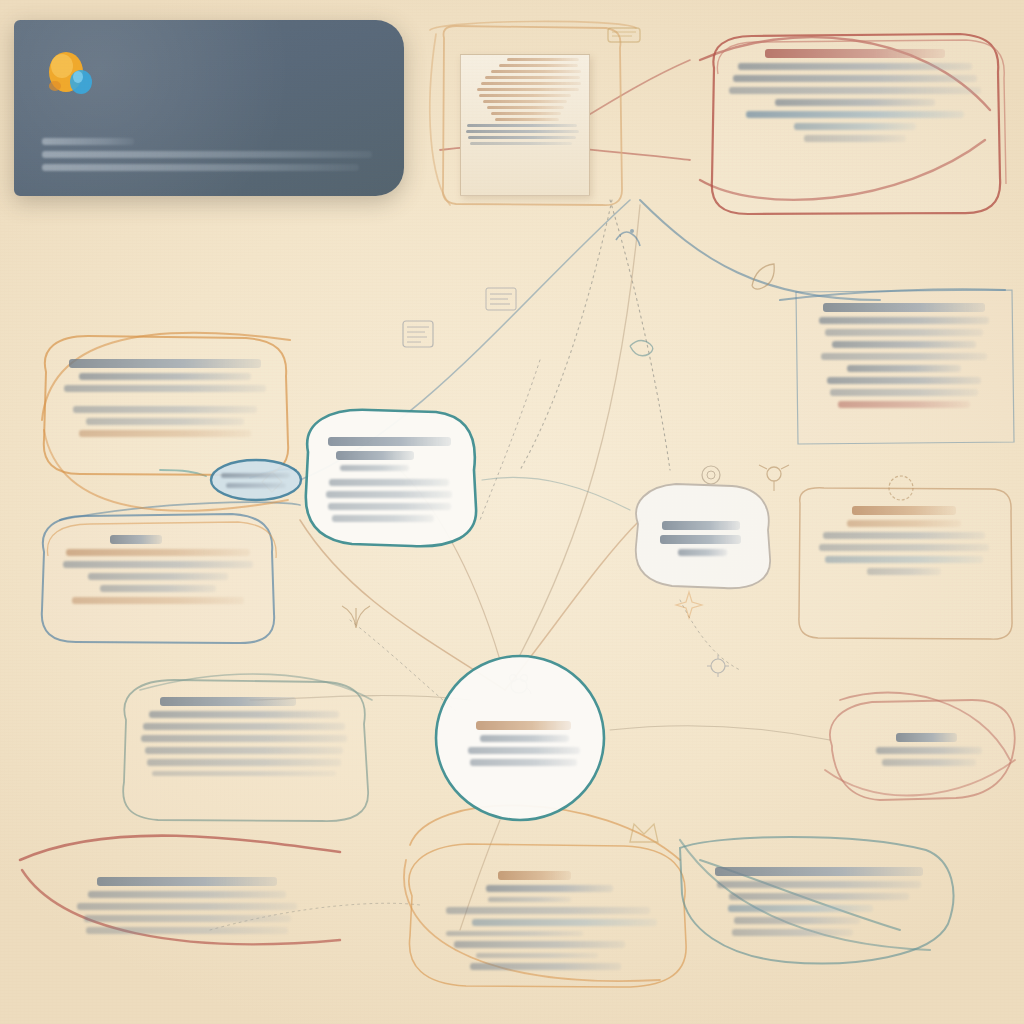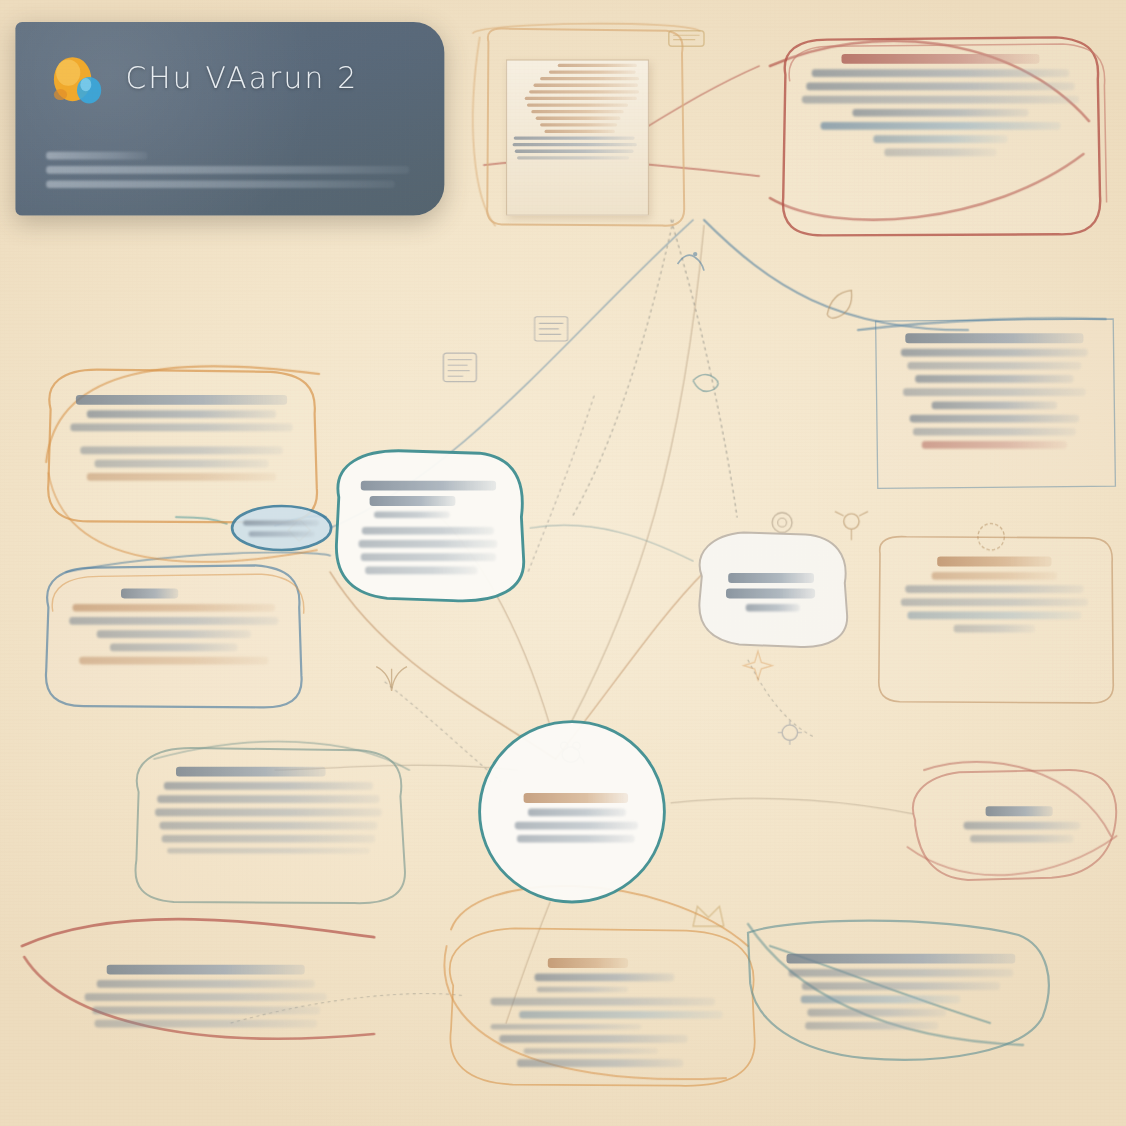--- a/index.html
+++ b/index.html
@@ -140,21 +140,20 @@
 
   <div id="header">
     <div class="hglow"></div>
     <svg id="logo" viewBox="0 0 56 56">
       <ellipse cx="24" cy="26" rx="17" ry="20" fill="#f0a92c"></ellipse>
       <ellipse cx="20" cy="20" rx="11" ry="12" fill="#f6c254" opacity=".85"></ellipse>
       <ellipse cx="39" cy="36" rx="11" ry="12" fill="#3aa8de" opacity=".9"></ellipse>
       <ellipse cx="36" cy="31" rx="5" ry="6" fill="#7fd0f0" opacity=".8"></ellipse>
       <ellipse cx="13" cy="40" rx="6" ry="5" fill="#e08e2a" opacity=".7"></ellipse>
     </svg>
-    <div id="apptitle">CHu VAarun 2</div>
     <div id="hsub">
       <span class="tx" style="width:28%"></span>
       <span class="tx" style="width:100%"></span>
       <span class="tx" style="width:96%"></span>
     </div>
   </div>
 
   <div id="docpanel">
     <svg style="position:absolute;inset:0;width:100%;height:100%;overflow:visible">
       <path d="M8,24 C6,16 10,12 20,12 L170,14 C182,16 186,22 184,34 L186,176 C186,188 178,192 166,191 L20,190 C10,189 6,184 7,174 Z" fill="none" stroke="#dcb27f" stroke-width="1.8" opacity=".75" filter="url(#soft)"></path>

